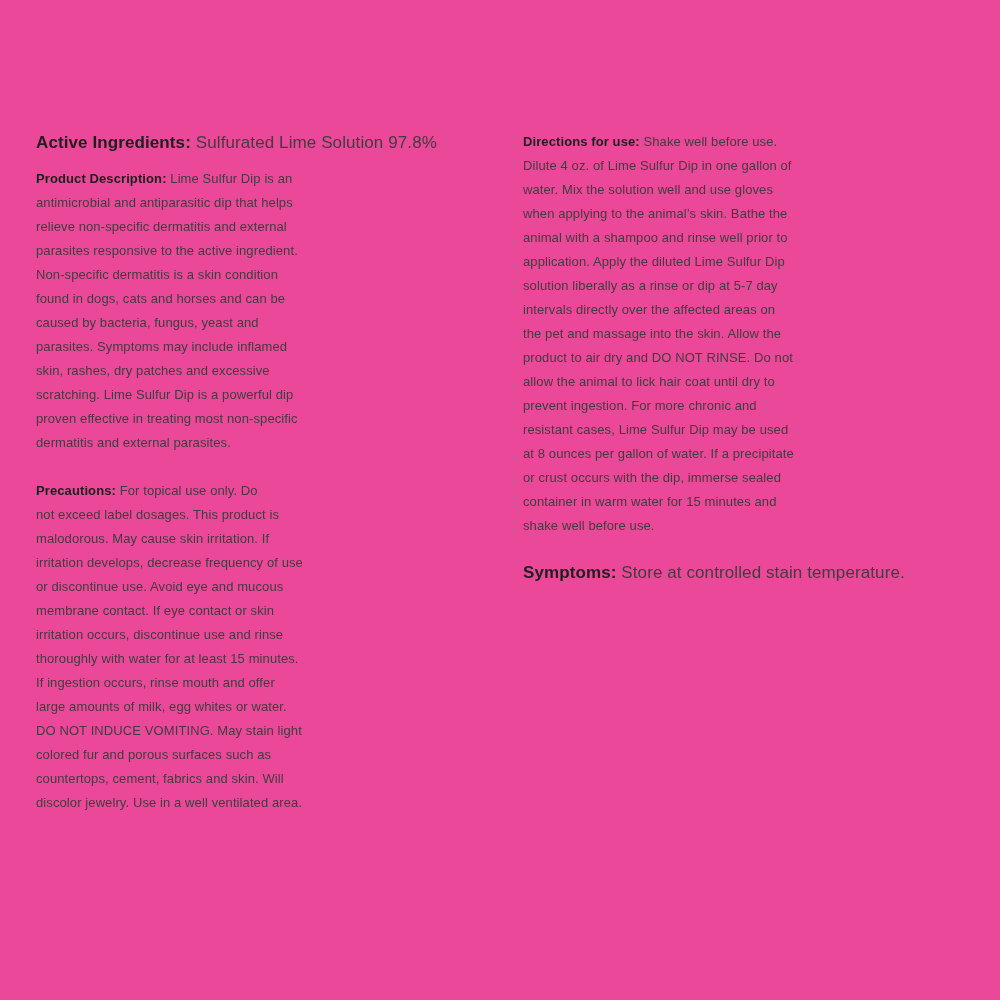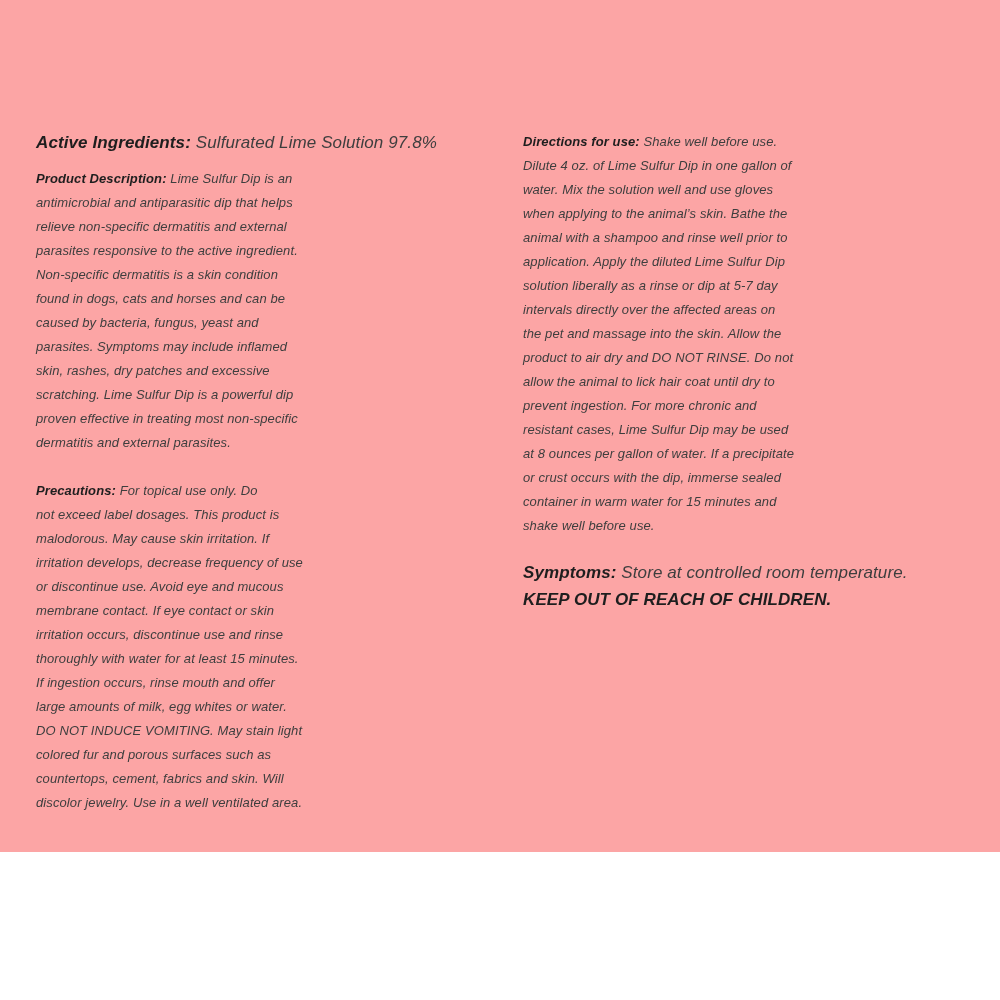--- a/index.html
+++ b/index.html
@@ -3,25 +3,24 @@
 <meta charset="utf-8">
 <style>
   html, body {
     margin: 0;
     padding: 0;
     background: #ffffff;
   }
   .page {
     position: relative;
     width: 1000px;
-    height: 852px;
-    background: #fca5a5;
+    height: 1000px;
+    background: #ec4899;
     overflow: hidden;
     font-family: "Liberation Sans", "DejaVu Sans", sans-serif;
-    font-style: italic;
   }
   .columns {
     display: flex;
     padding-top: 130px;
   }
   .column {
     width: 455px;
   }
   .column.left  { margin-left: 36px; }
   .column.right { margin-left: 32px; }
@@ -108,19 +107,18 @@
 the pet and massage into the skin. Allow the
 product to air dry and DO NOT RINSE. Do not
 allow the animal to lick hair coat until dry to
 prevent ingestion. For more chronic and
 resistant cases, Lime Sulfur Dip may be used
 at 8 ounces per gallon of water. If a precipitate
 or crust occurs with the dip, immerse sealed
 container in warm water for 15 minutes and
 shake well before use.</span></p>
 
-      <p class="small-text section-storage"><strong class="inline-heading">Symptoms:</strong> <span>Store at controlled room temperature.</span></p>
+      <p class="small-text section-storage"><strong class="inline-heading">Symptoms:</strong> <span>Store at controlled stain temperature.</span></p>
 
-      <p class="small-text warning-line">KEEP OUT OF REACH OF CHILDREN.</p>
     </div>
 
   </div>
 </div>
 
 </body></html>

